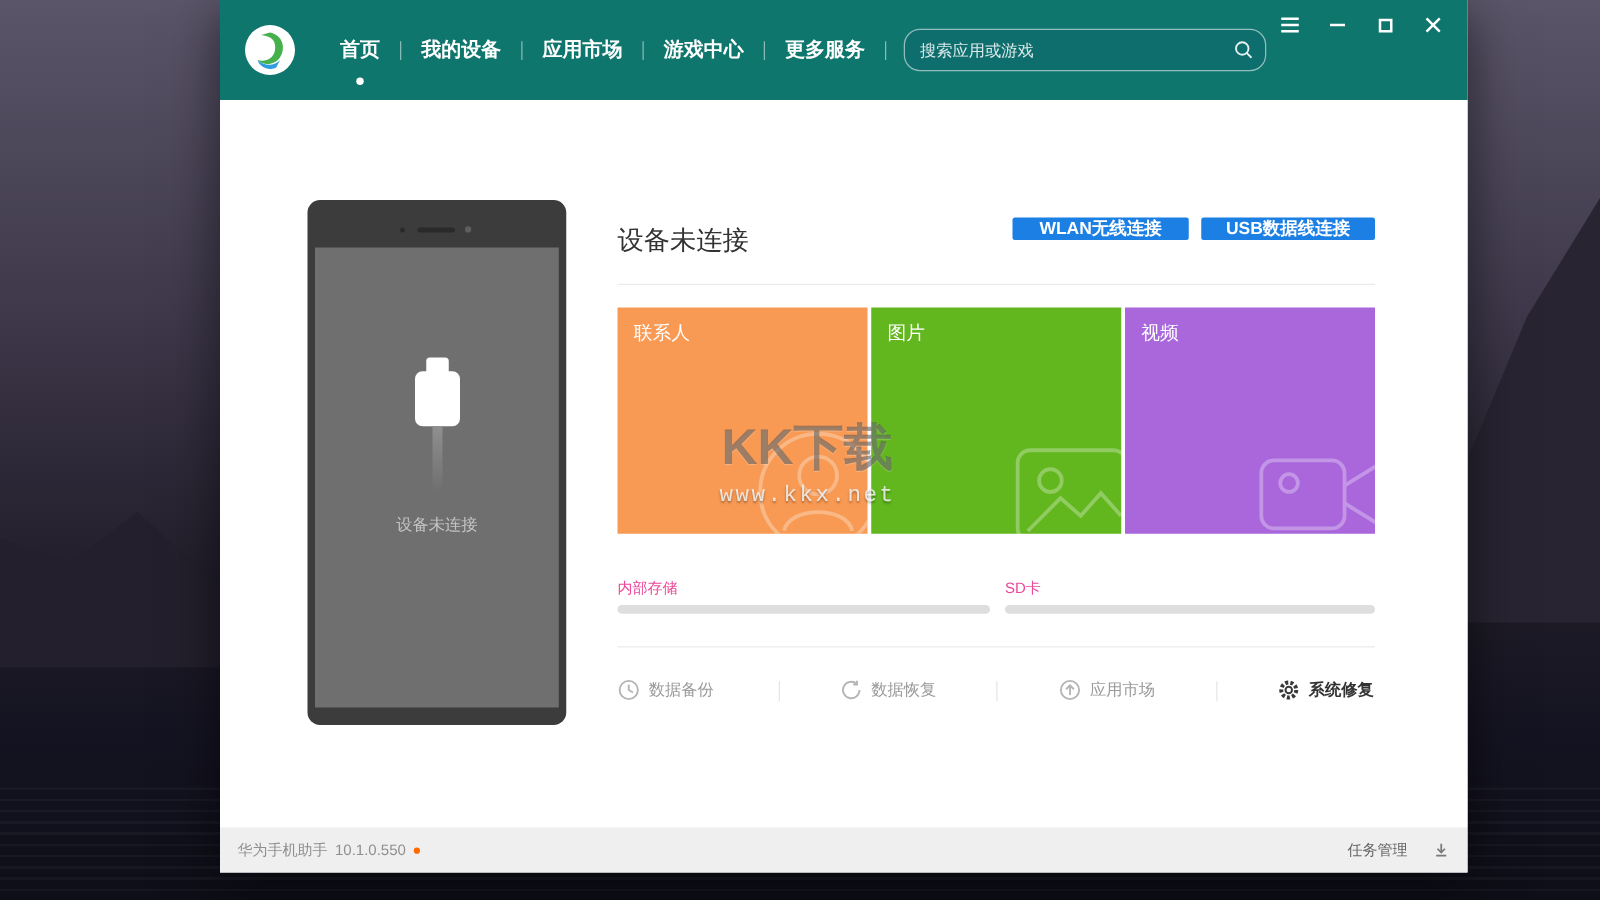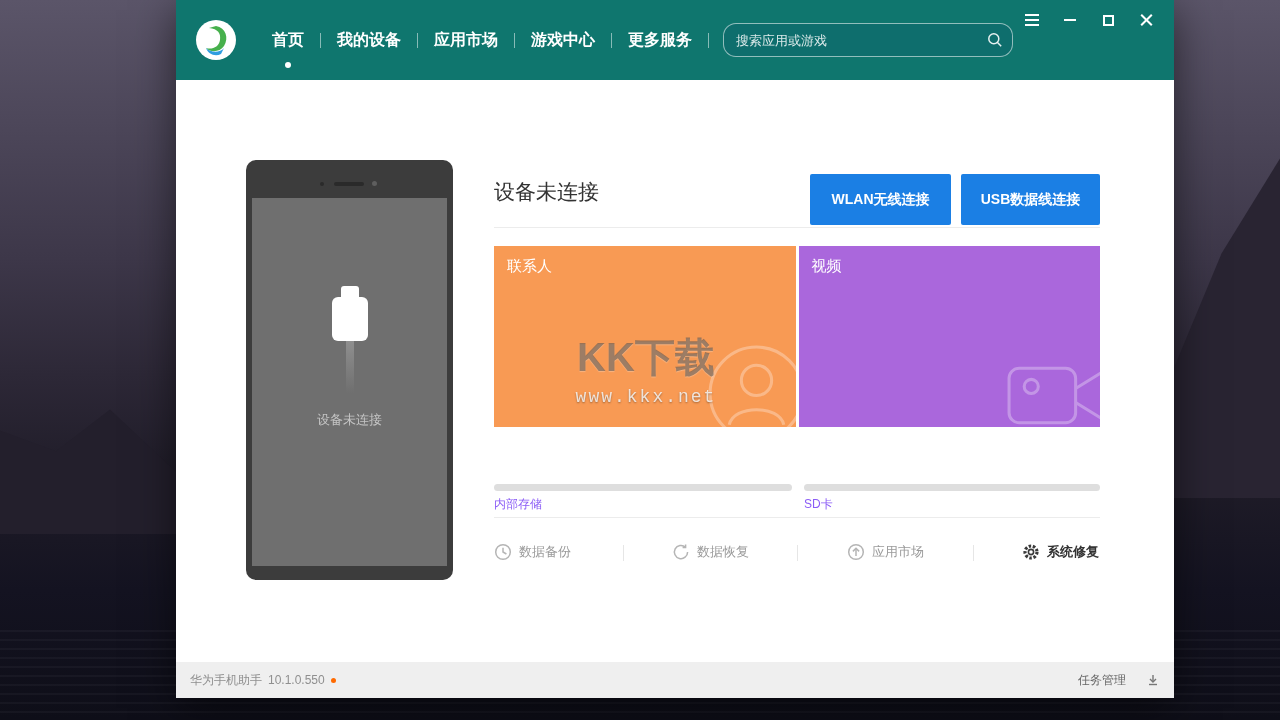--- a/index.html
+++ b/index.html
@@ -53,32 +53,32 @@
   .ph-dot2 { position:absolute; left:126px; top:21px; width:5px; height:5px; border-radius:50%; background:#5E5E5E; }
   .ph-screen { position:absolute; left:6px; top:38px; width:195px; height:368px; background:#6F6F6F;
     display:flex; flex-direction:column; align-items:center; padding-top:88px; }
   .plug-top { width:18px; height:12px; background:#fff; border-radius:3px 3px 0 0; }
   .plug-body { width:36px; height:44px; background:#fff; border-radius:6px; margin-top:-1px; }
   .plug-cable { width:8px; height:52px; background:linear-gradient(180deg,#8f8f8f,rgba(111,111,111,0)); }
   .ph-label { margin-top:18px; color:#C4C4C4; font-size:13px; }
 
   
   .panel-title { position:absolute; left:318px; top:98px; font-size:21px; color:#333; }
-  .btn { position:absolute; top:94px; height:51px; background:#1B7FE4; color:#fff; font-size:14px; font-weight:600;
+  .btn { position:absolute; top:94px; height:18px; background:#1B7FE4; color:#fff; font-size:14px; font-weight:600;
     display:flex; align-items:center; justify-content:center; border-radius:2px; cursor:pointer; border:none; }
   .btn-wlan { left:634px; width:141px; }
   .btn-usb { left:785px; width:139px; }
   .hr1 { position:absolute; left:318px; top:147px; width:606px; height:1px; background:#ECECEC; }
 
   .tiles { position:absolute; left:318px; top:166px; width:606px; height:181px; display:flex; gap:3px; }
   .tile { flex:1; position:relative; overflow:hidden; cursor:pointer; }
   .tile-label { position:absolute; left:13px; top:11px; color:#fff; font-size:15px; }
   .tile-ic { position:absolute; right:-18px; bottom:-24px; opacity:0.3; }
 
-  .storage-label { position:absolute; top:382px; font-size:12px; color:#8b5cf6;margin-top:34px; }
+  .storage-label { position:absolute; top:382px; font-size:12px; color:#ec4899; }
   .st-int { left:318px; } .st-sd { left:628px; }
   .storage-bar { position:absolute; top:404px; height:7px; border-radius:3.5px; background:#DEDEDE; }
   .bar-int { left:318px; width:298px; } .bar-sd { left:628px; width:296px; }
   .hr2 { position:absolute; left:318px; top:437px; width:606px; height:1px; background:#ECECEC; }
 
   .action { position:absolute; top:463px; display:flex; align-items:center; gap:7px; cursor:pointer; }
   .action span { font-size:13px; color:#9A9A9A; }
   .action.highlighted span { color:#333; font-weight:600; }
   .act-sep { position:absolute; top:465px; width:1px; height:16px; background:#E6E6E6; }
 
@@ -179,20 +179,28 @@
 
       <div class="tiles">
         <div class="tile" style="background: rgb(248, 154, 84);">
           <span class="tile-label">联系人</span>
           <svg class="tile-ic" width="115" height="115" viewBox="0 0 114 114" fill="none" stroke="#fff" stroke-width="3">
             <circle cx="57" cy="57" r="46"></circle>
               <circle cx="57" cy="44" r="15"></circle>
             <path d="M30 88 C34 68 80 68 84 88"></path>
           </svg>
         </div>
+        <div class="tile" style="background: rgb(98, 183, 31);">
+          <span class="tile-label">图片</span>
+          <svg class="tile-ic" width="115" height="115" viewBox="0 0 114 114" fill="none" stroke="#fff" stroke-width="3">
+            <rect x="14" y="24" width="86" height="72" rx="10"></rect>
+            <circle cx="40" cy="48" r="9"></circle>
+            <path d="M22 88 L48 62 L64 76 L80 58 L96 76"></path>
+          </svg>
+        </div>
         <div class="tile" style="background: rgb(170, 103, 220);">
           <span class="tile-label">视频</span>
           <svg class="tile-ic" width="115" height="115" viewBox="0 0 114 114" fill="none" stroke="#fff" stroke-width="3">
             <rect x="6" y="32" width="66" height="54" rx="10"></rect>
             <path d="M72 52 L98 36 L98 82 L72 66"></path>
             <circle cx="28" cy="50" r="7"></circle>
           </svg>
         </div>
       </div>
 

